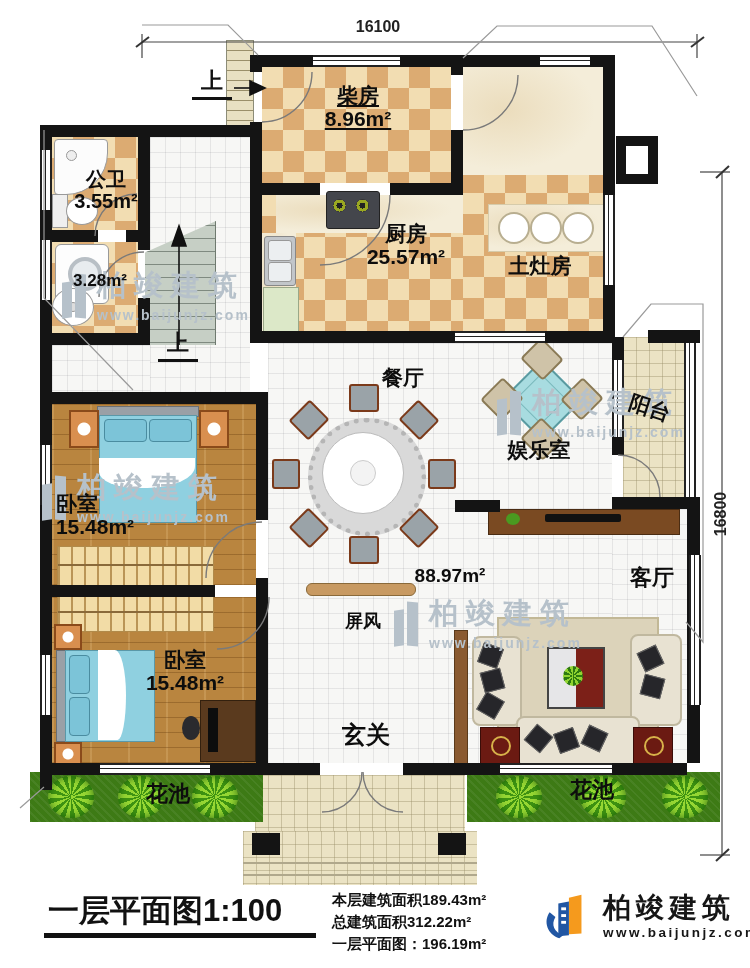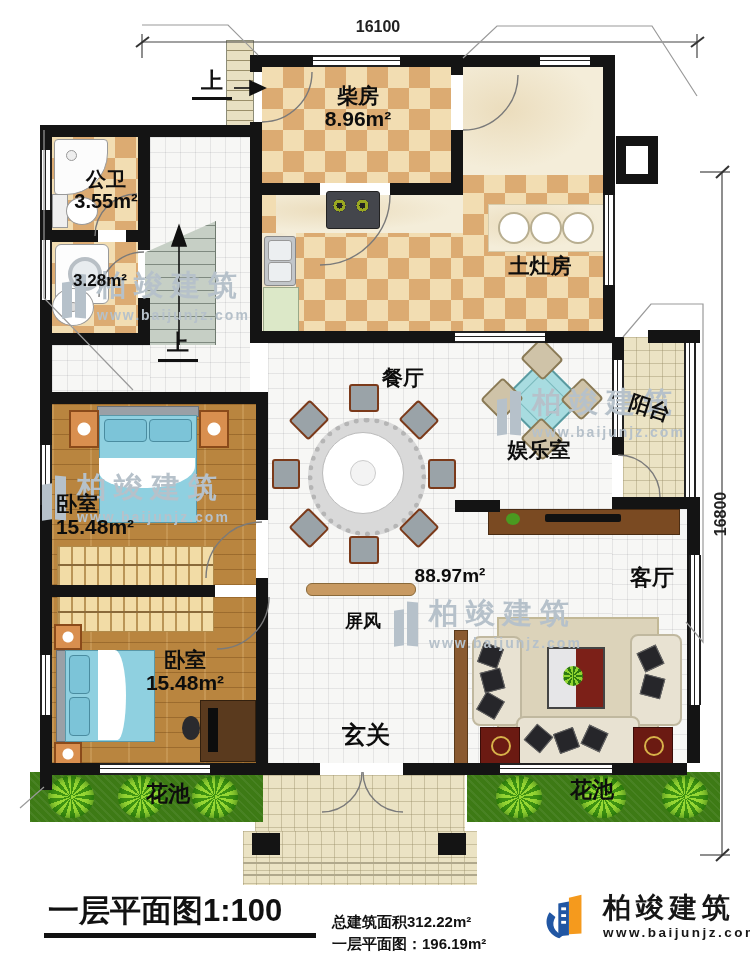--- a/index.html
+++ b/index.html
@@ -316,30 +316,34 @@
     <span class="txt"><span class="nm">柏竣建筑</span>
     <div class="url">www.baijunjz.com</div></span>
   </div>
 
   <div class="dimlbl" style="left:378px;top:18px;transform:translateX(-50%);">16100</div>
   <div class="dimlbl" style="left:686px;top:505px;width:70px;text-align:center;transform:rotate(-90deg);">16800</div>
 
   <div class="uplbl" style="left:212px;top:66px;">上</div>
   <div class="uplbl" style="left:178px;top:328px;">上</div>
 
-  <div class="lbl" style="left:358px;top:84px;font-size:21px;">
+  <div class="lbl" style="left:358px;top:84px;font-size:21px;text-decoration:underline;">
     <div>柴房</div>
     <div class="area">8.96m²</div>
   </div>
   <div class="lbl" style="left:106px;top:168px;font-size:20px;">
     <div>公卫</div>
     <div class="area">3.55m²</div>
   </div>
   <div class="lbl" style="left:100px;top:272px;font-size:17px;">
     <div>3.28m²</div>
+  </div>
+  <div class="lbl" style="left:406px;top:222px;font-size:21px;">
+    <div>厨房</div>
+    <div class="area">25.57m²</div>
   </div>
   <div class="lbl" style="left:540px;top:254px;font-size:21px;">
     <div>土灶房</div>
   </div>
   <div class="lbl" style="left:403px;top:366px;font-size:21px;">
     <div>餐厅</div>
   </div>
   <div class="lbl" style="left:539px;top:438px;font-size:21px;">
     <div>娱乐室</div>
   </div>
@@ -366,20 +370,21 @@
     <div>花池</div>
   </div>
   <div class="lbl" style="left:592px;top:778px;font-size:22px;">
     <div>花池</div>
   </div>
 
   <div class="footer-title">
     <span>一层平面图</span><span>1:100</span>
   </div>
   <div class="footer-underline"></div>
+  <div class="stat" style="top:891px;">本层建筑面积189.43m²</div>
   <div class="stat" style="top:913px;">总建筑面积312.22m²</div>
   <div class="stat" style="top:935px;">一层平面图：196.19m²</div>
 
   <div class="brand">
     <svg width="54" height="54" viewBox="0 0 56 56">
       <path d="M20 50 C8 46 3 33 10 23 L16 28 C11 36 15 44 24 47 Z" fill="#2156a3"></path>
       <polygon points="30,8 43,5 43,45 30,46" fill="#f59a1d"></polygon>
       <polygon points="19,14 30,12 30,47 19,48" fill="#2156a3"></polygon>
       <rect x="22" y="18" width="5" height="3" fill="#fff"></rect>
       <rect x="22" y="25" width="5" height="3" fill="#fff"></rect>

